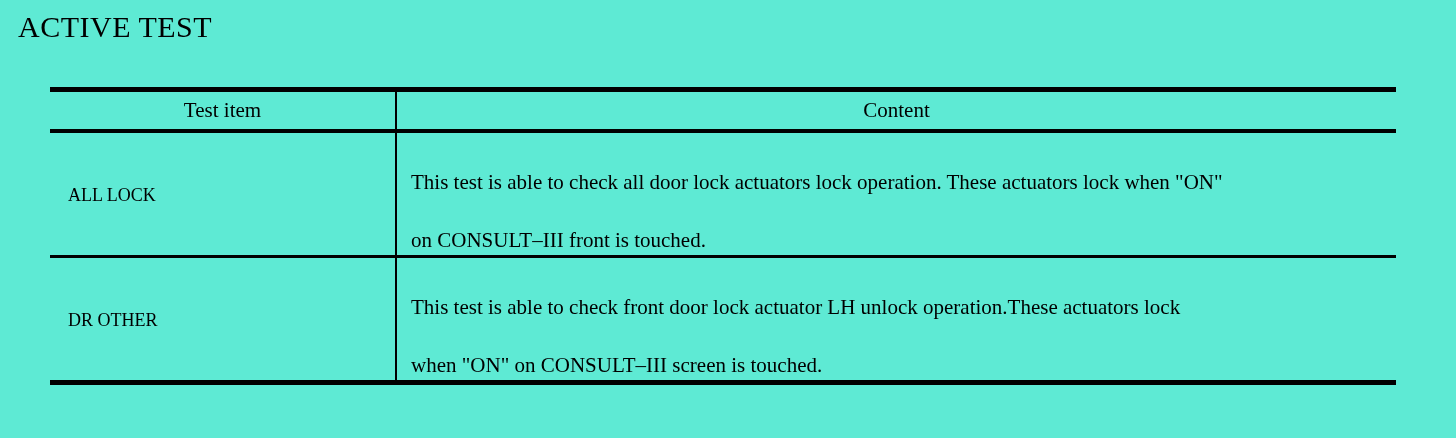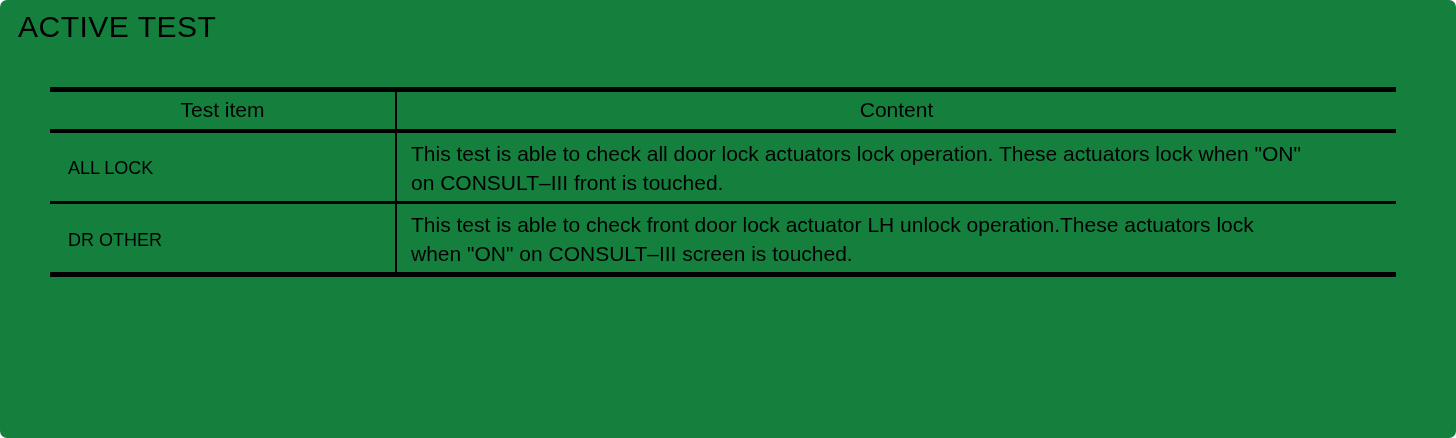--- a/index.html
+++ b/index.html
@@ -1,24 +1,23 @@
 <!DOCTYPE html>
 <html><head>
 <meta charset="utf-8">
 <style>
   html, body { margin: 0; padding: 0; background: #ffffff; }
   .page {
     position: relative;
     width: 1456px;
     height: 438px;
-    background: #15803d;
+    background: #5eead4;
     color: #000000;
-    font-family: Liberation Sans, sans-serif;
+    font-family: Liberation Serif, serif;
     overflow: hidden;
-    border-radius: 7px;
   }
   .title {
     position: absolute;
     left: 18px;
     top: 10px;
     font-size: 30px;
     font-weight: normal;
     letter-spacing: 0.5px;
     white-space: nowrap;
   }
@@ -58,21 +57,21 @@
     padding: 4px 0 0 18px;
     vertical-align: middle;
     white-space: nowrap;
   }
   td.content-cell {
     font-size: 21px;
     line-height: 29px;
     padding: 6px 8px 0 14px;
     vertical-align: top;
   }
-  td.content-cell .line { white-space: nowrap; }
+  td.content-cell .line { white-space: nowrap; margin-top: 29px; }
 </style>
 </head>
 <body>
 
 <div class="page">
 
   <div class="title">ACTIVE TEST</div>
 
   <table class="active-test">
     <thead>

